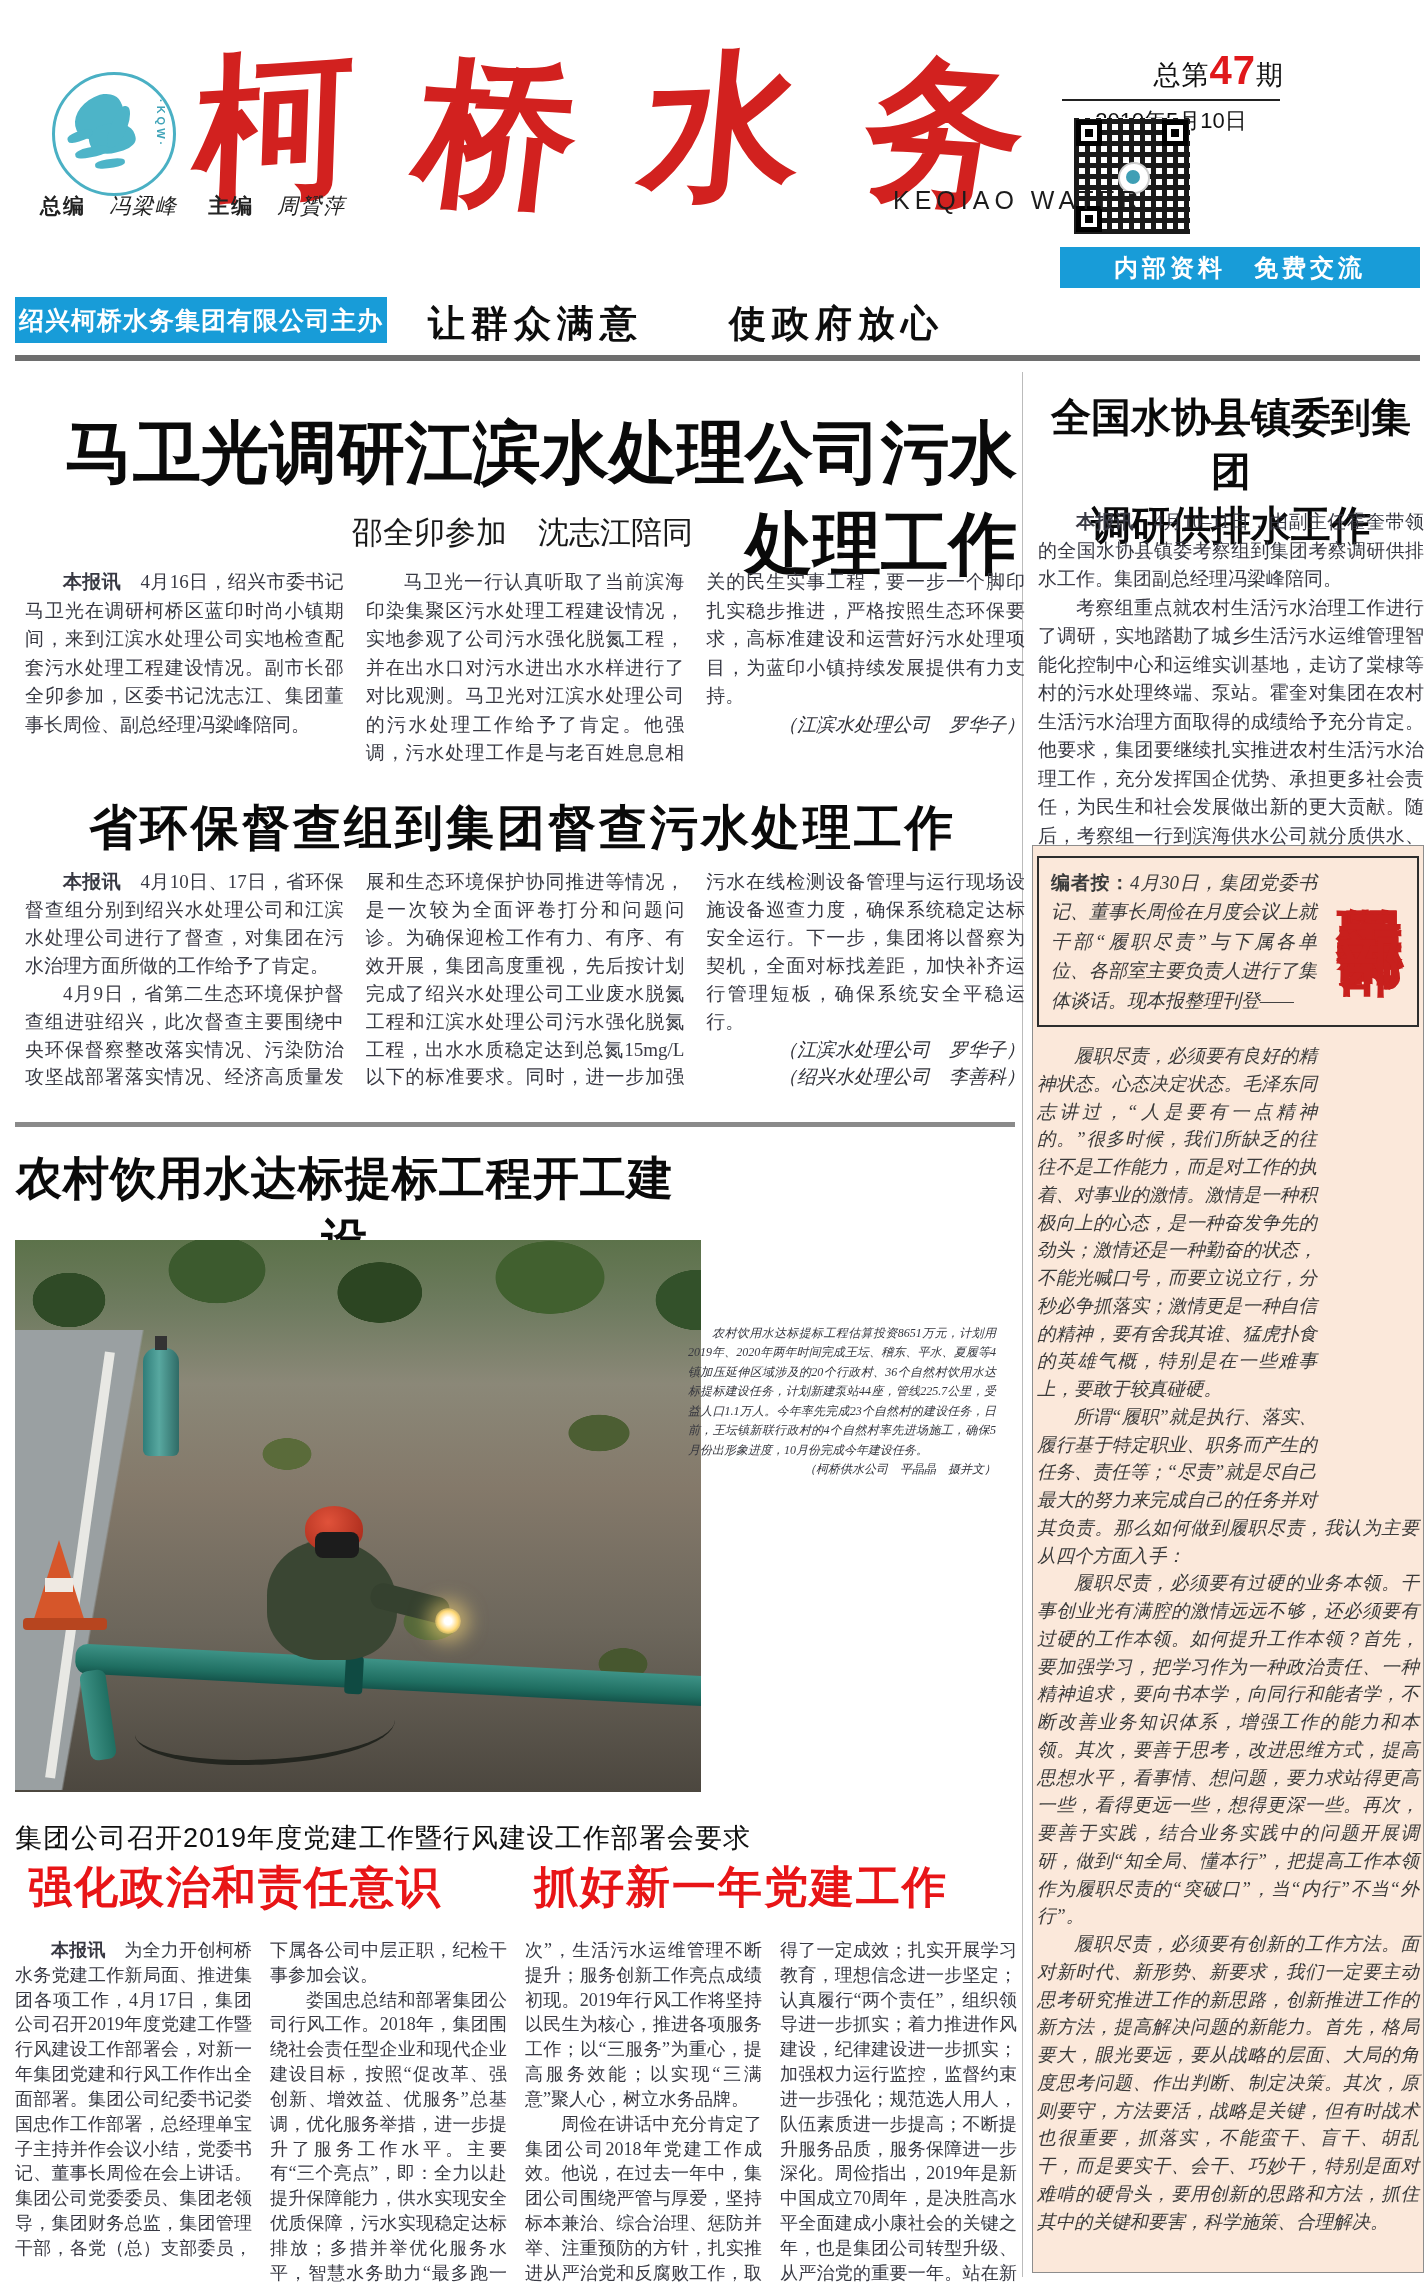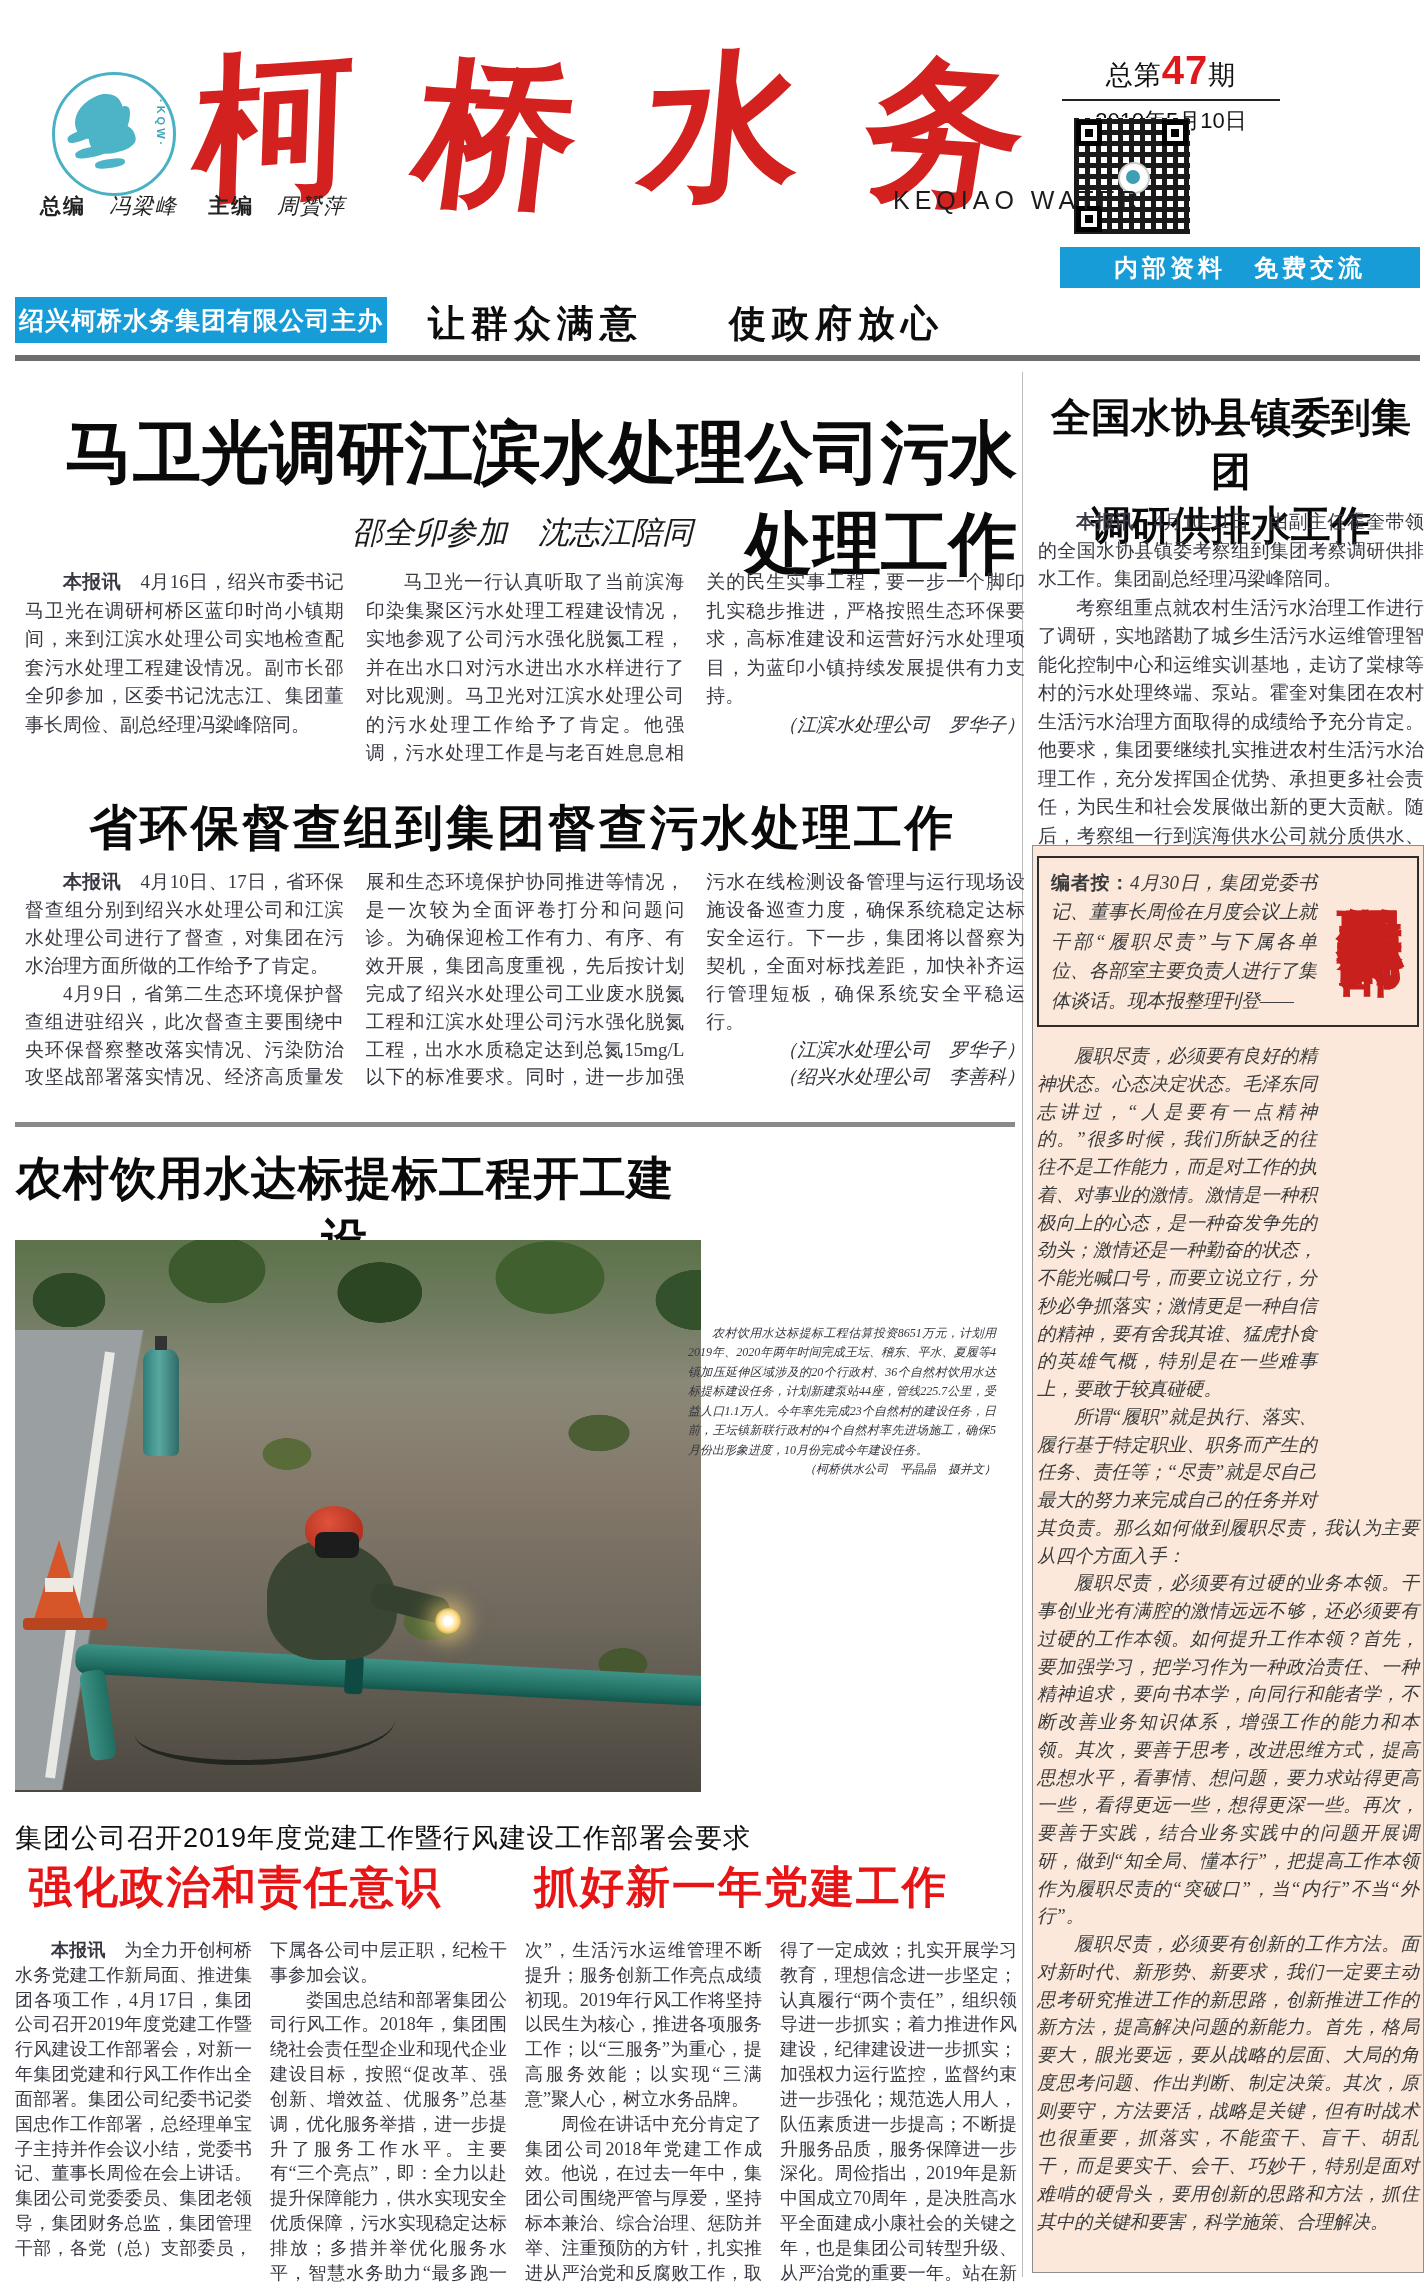--- a/index.html
+++ b/index.html
@@ -14,21 +14,21 @@
       letter-spacing:3px;color:#3fa3b8;font-family:"Liberation Sans",sans-serif;font-weight:bold;}
   .masthead-title{left:195px;top:28px;width:830px;height:200px;display:flex;justify-content:space-between;
       align-items:center;}
   .masthead-title span{font-size:158px;font-weight:900;color:#d2211f;font-family:"Liberation Serif",serif;
       line-height:1;display:inline-block;}
   .mt-c1{transform:rotate(-4deg) skewX(-6deg);}
   .mt-c2{transform:rotate(3deg) skewX(-4deg) translateY(8px);}
   .mt-c3{transform:rotate(-2deg) skewX(-7deg);}
   .mt-c4{transform:rotate(4deg) skewX(-5deg) translateY(6px);}
   .issue-block{left:1058px;top:48px;width:226px;text-align:center;font-family:"Liberation Sans",sans-serif;}
-  .issue-line1{font-size:27px;color:#111;letter-spacing:1px;}
+  .issue-line1{font-size:27px;color:#111;letter-spacing:1px;text-align:right;}
   .issue-line1 .num{color:#e0181b;font-size:40px;font-weight:bold;}
   .issue-rule{margin:6px 4px 5px;border-top:2px solid #222;}
   .issue-date{font-size:22px;color:#111;}
   .qr{left:1074px;top:118px;width:116px;height:116px;background:#fff;
       background-image:
         repeating-linear-gradient(0deg,#1a1a1a 0 5px,transparent 5px 11px),
         repeating-linear-gradient(90deg,#1a1a1a 0 5px,transparent 5px 11px);}
   .qr .eye{position:absolute;width:26px;height:26px;background:#fff;border:5px solid #000;box-sizing:border-box;}
   .qr .eye i{display:block;width:8px;height:8px;background:#000;margin:4px;}
   .qr .e1{left:2px;top:2px;} .qr .e2{right:2px;top:2px;} .qr .e3{left:2px;bottom:2px;}
@@ -46,21 +46,21 @@
   .badge-publisher{left:15px;top:297px;width:372px;height:46px;font-size:25px;letter-spacing:1px;}
   .slogan{left:428px;top:299px;font-size:37px;font-weight:bold;color:#0d0d0d;letter-spacing:6px;
       font-family:"Liberation Sans",sans-serif;}
   .rule-main{left:15px;top:355px;width:1405px;height:6px;background:#6e6e6e;}
   .vrule{left:1022px;top:372px;width:1px;height:1905px;background:#bbb;}
 
   
   .hl{font-family:"Liberation Sans",sans-serif;font-weight:900;color:#0a0a0a;text-align:center;}
   .hl1{left:22px;top:408px;width:995px;font-size:68px;letter-spacing:0px;text-align:right;}
   .sub1{left:25px;top:512px;width:995px;font-size:31px;color:#1a1a1a;text-align:center;
-      font-family:"Liberation Sans",sans-serif;font-style:italic;}
+      font-family:"Liberation Sans",sans-serif;}
   .body-cols{column-gap:22px;column-fill:auto;overflow:hidden;font-size:19px;line-height:1.5;
       text-align:justify;color:#383943;}
   .body-cols p{margin:0;text-indent:2em;}
   .a1body{left:25px;top:568px;width:1000px;height:215px;column-count:3;}
   .hl2{left:25px;top:796px;width:995px;font-size:48px;letter-spacing:3px;}
   .a2body{left:25px;top:868px;width:1000px;height:250px;column-count:3;line-height:1.47;}
   .rule-2{left:15px;top:1122px;width:1000px;height:5px;background:#8a8a8a;}
   .byline{text-align:right;font-style:italic;text-indent:0 !important;color:#2f3038;}
   .lead{font-weight:bold;font-family:"Liberation Sans",sans-serif;font-style:normal;}
 

